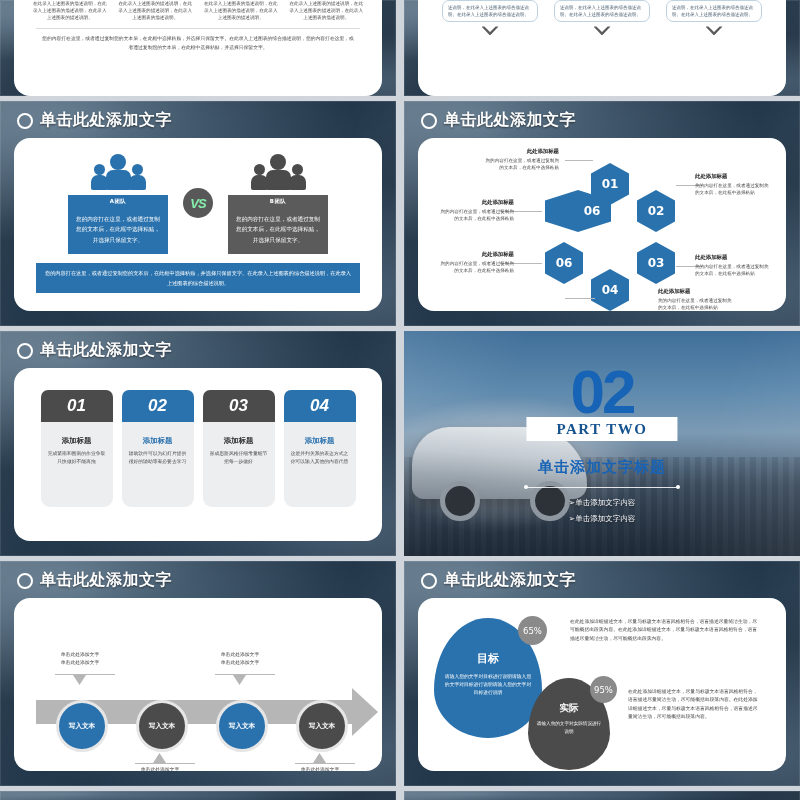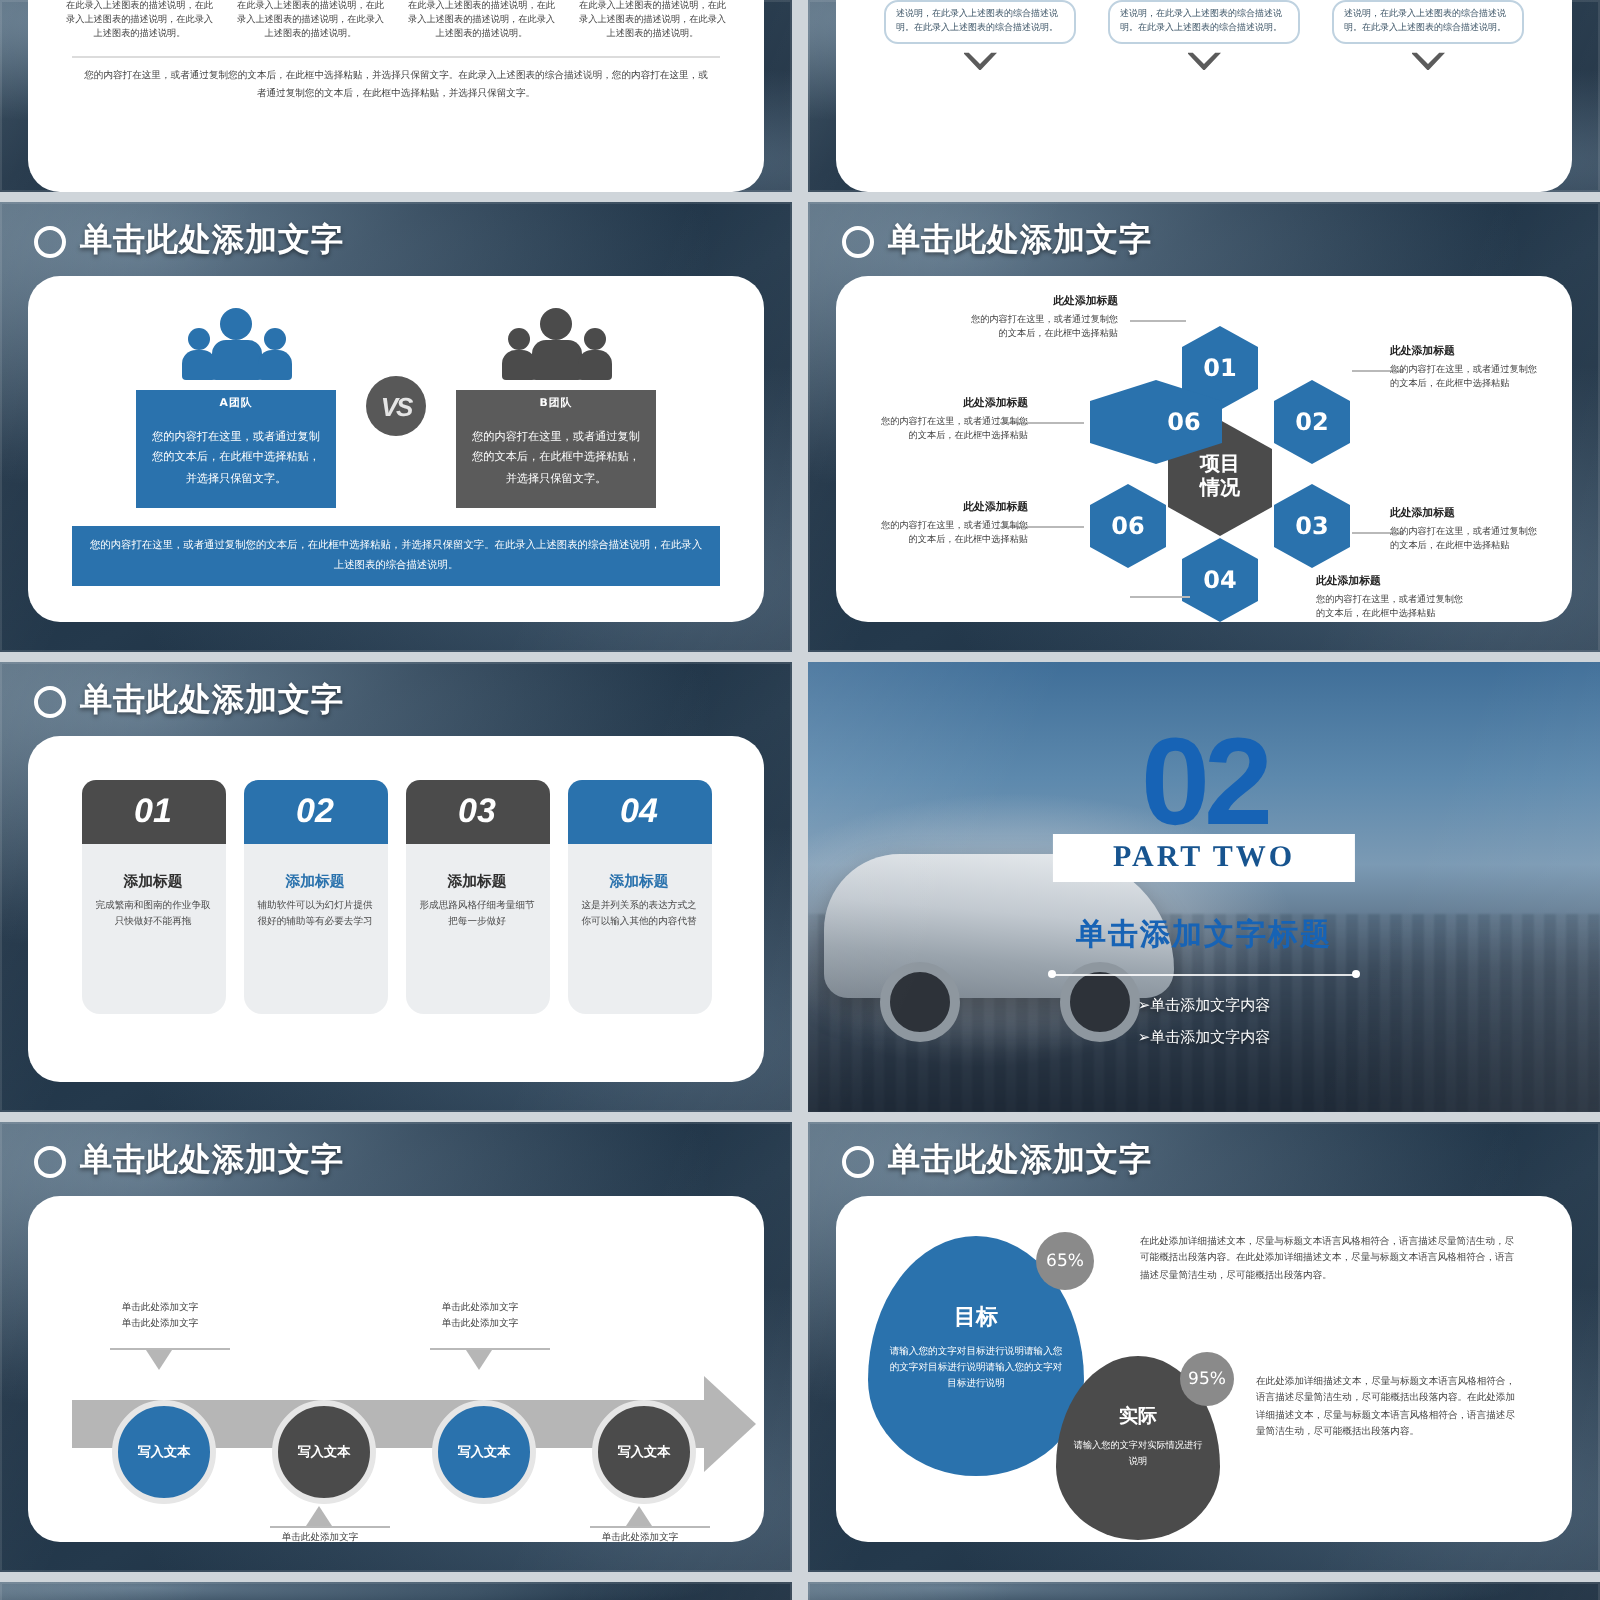--- a/index.html
+++ b/index.html
@@ -78,21 +78,21 @@
   .vswrap{display:flex;align-items:flex-start;justify-content:center;gap:0;padding:14px 0 0;}
   .vscol{width:120px;}
   .ppl{height:38px;display:flex;align-items:flex-end;justify-content:center;gap:1px;}
   .ppl .p{position:relative;}
   .ppl .h{border-radius:50%;margin:0 auto;}
   .ppl .b{border-radius:7px 7px 2px 2px;}
   .teamhdr{color:#fff;font-size:5.4px;font-weight:bold;text-align:center;padding:3px 0;letter-spacing:.5px;}
   .teambody{font-size:5.6px;line-height:1.85;color:#fff;text-align:center;padding:6px 8px 9px;}
   .vsbadge{
     width:30px;height:30px;border-radius:50%;background:#585858;
-    color:#e5e5e5;font-style:italic;font-weight:bold;font-size:13px;
+    color:#86efac;font-style:italic;font-weight:bold;font-size:13px;
     display:flex;align-items:center;justify-content:center;
     margin:36px 5px 0;flex:none;letter-spacing:-1px;
   }
   .vsfoot{
     margin:9px 22px 0;background:#2a72ad;color:#fff;text-align:center;
     font-size:5.2px;line-height:1.95;padding:5px 8px;
   }
   
   .hexwrap{position:relative;height:100%;}
   .hex{
@@ -293,23 +293,20 @@
   </div>
 
   <div class="slide">
     <div class="s-head">
       <span class="ring"></span>
       <span class="s-title cn">单击此处添加文字</span>
     </div>
     <div class="card">
       <div class="hexwrap">
 
-        <div class="hex core cn">
-          <span><span>项目</span><br><span>情况</span></span>
-        </div>
         <style>
           .hex.core{left:166px;top:72px;}
           .hex.n1{left:173px;top:25px;}
           .hex.n2{left:219px;top:52px;}
           .hex.n3{left:219px;top:104px;}
           .hex.n4{left:173px;top:131px;}
           .hex.n5{left:127px;top:104px;}
           .hex.n6{left:127px;top:52px;padding-left:28px;}
         </style>
 

